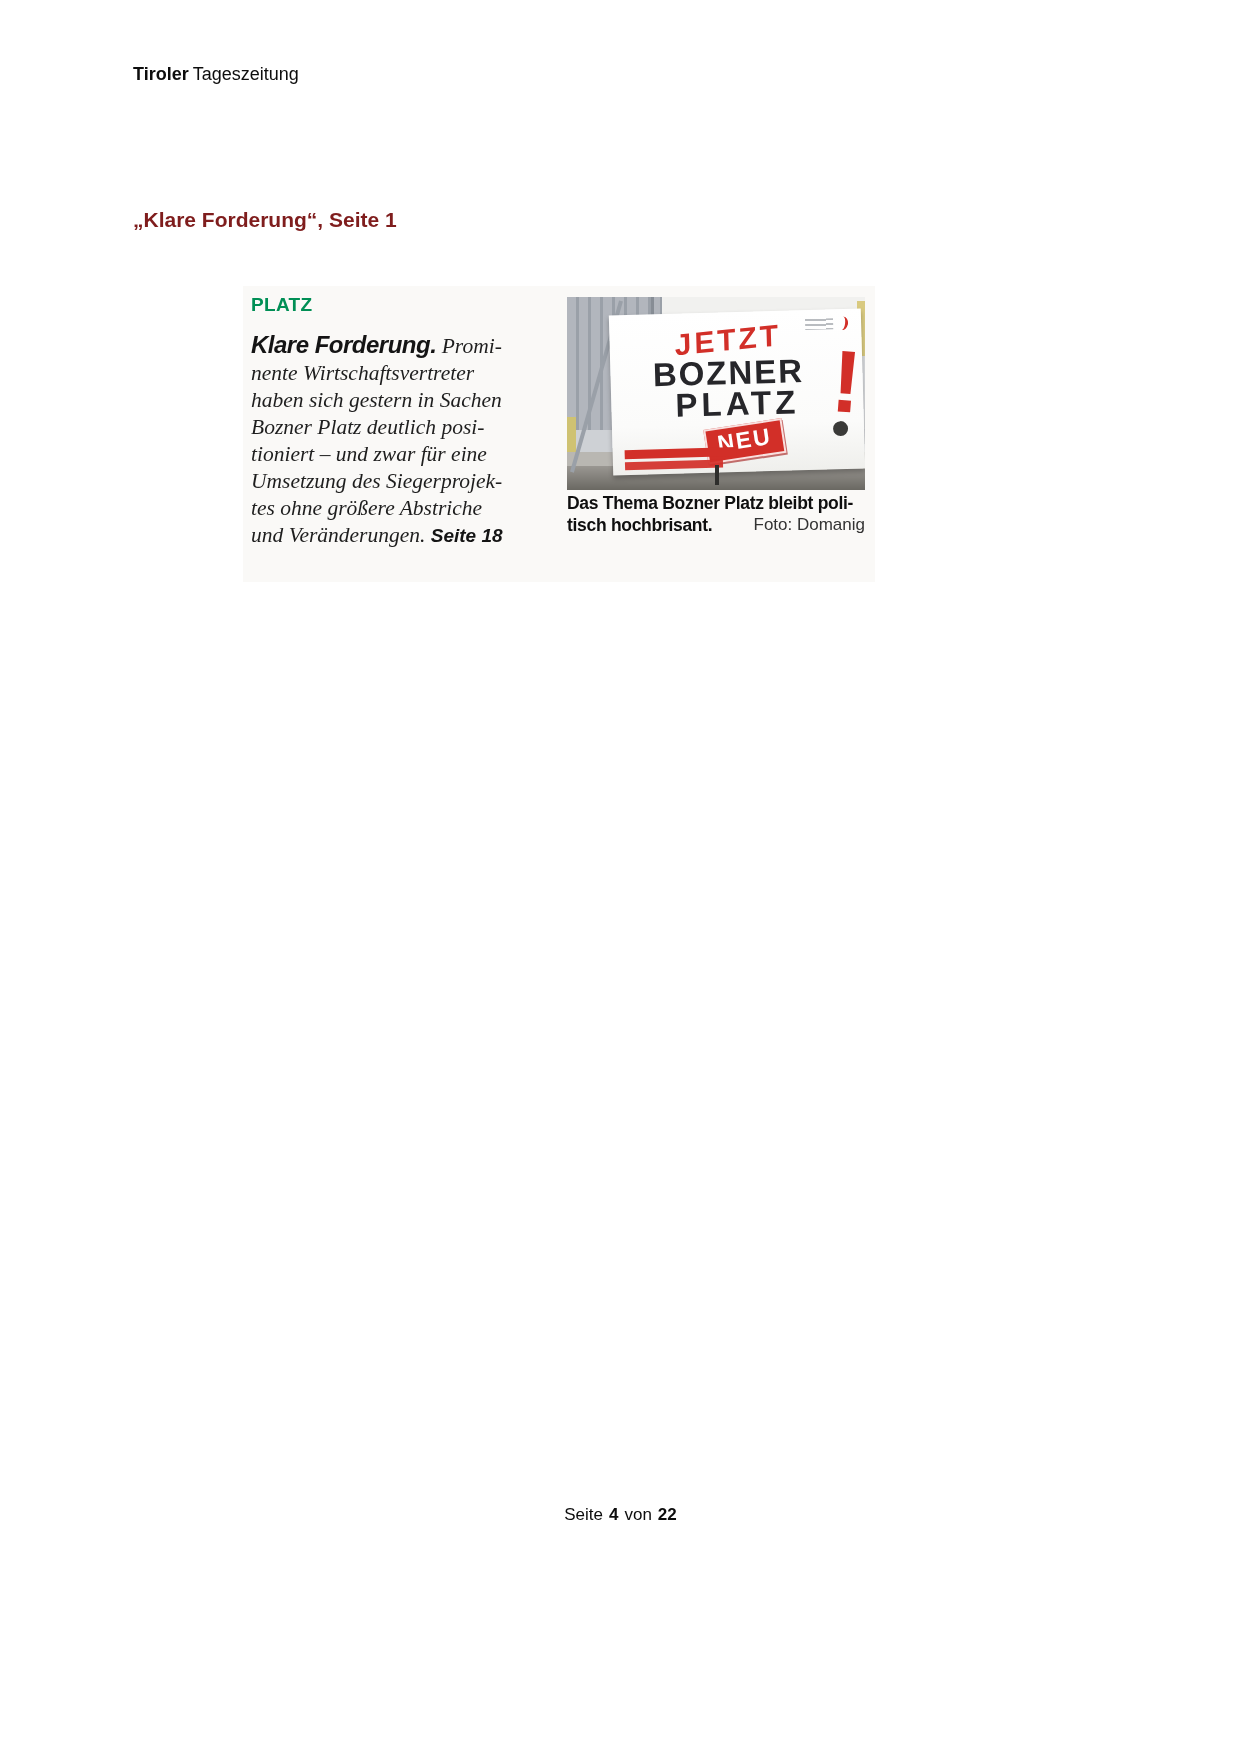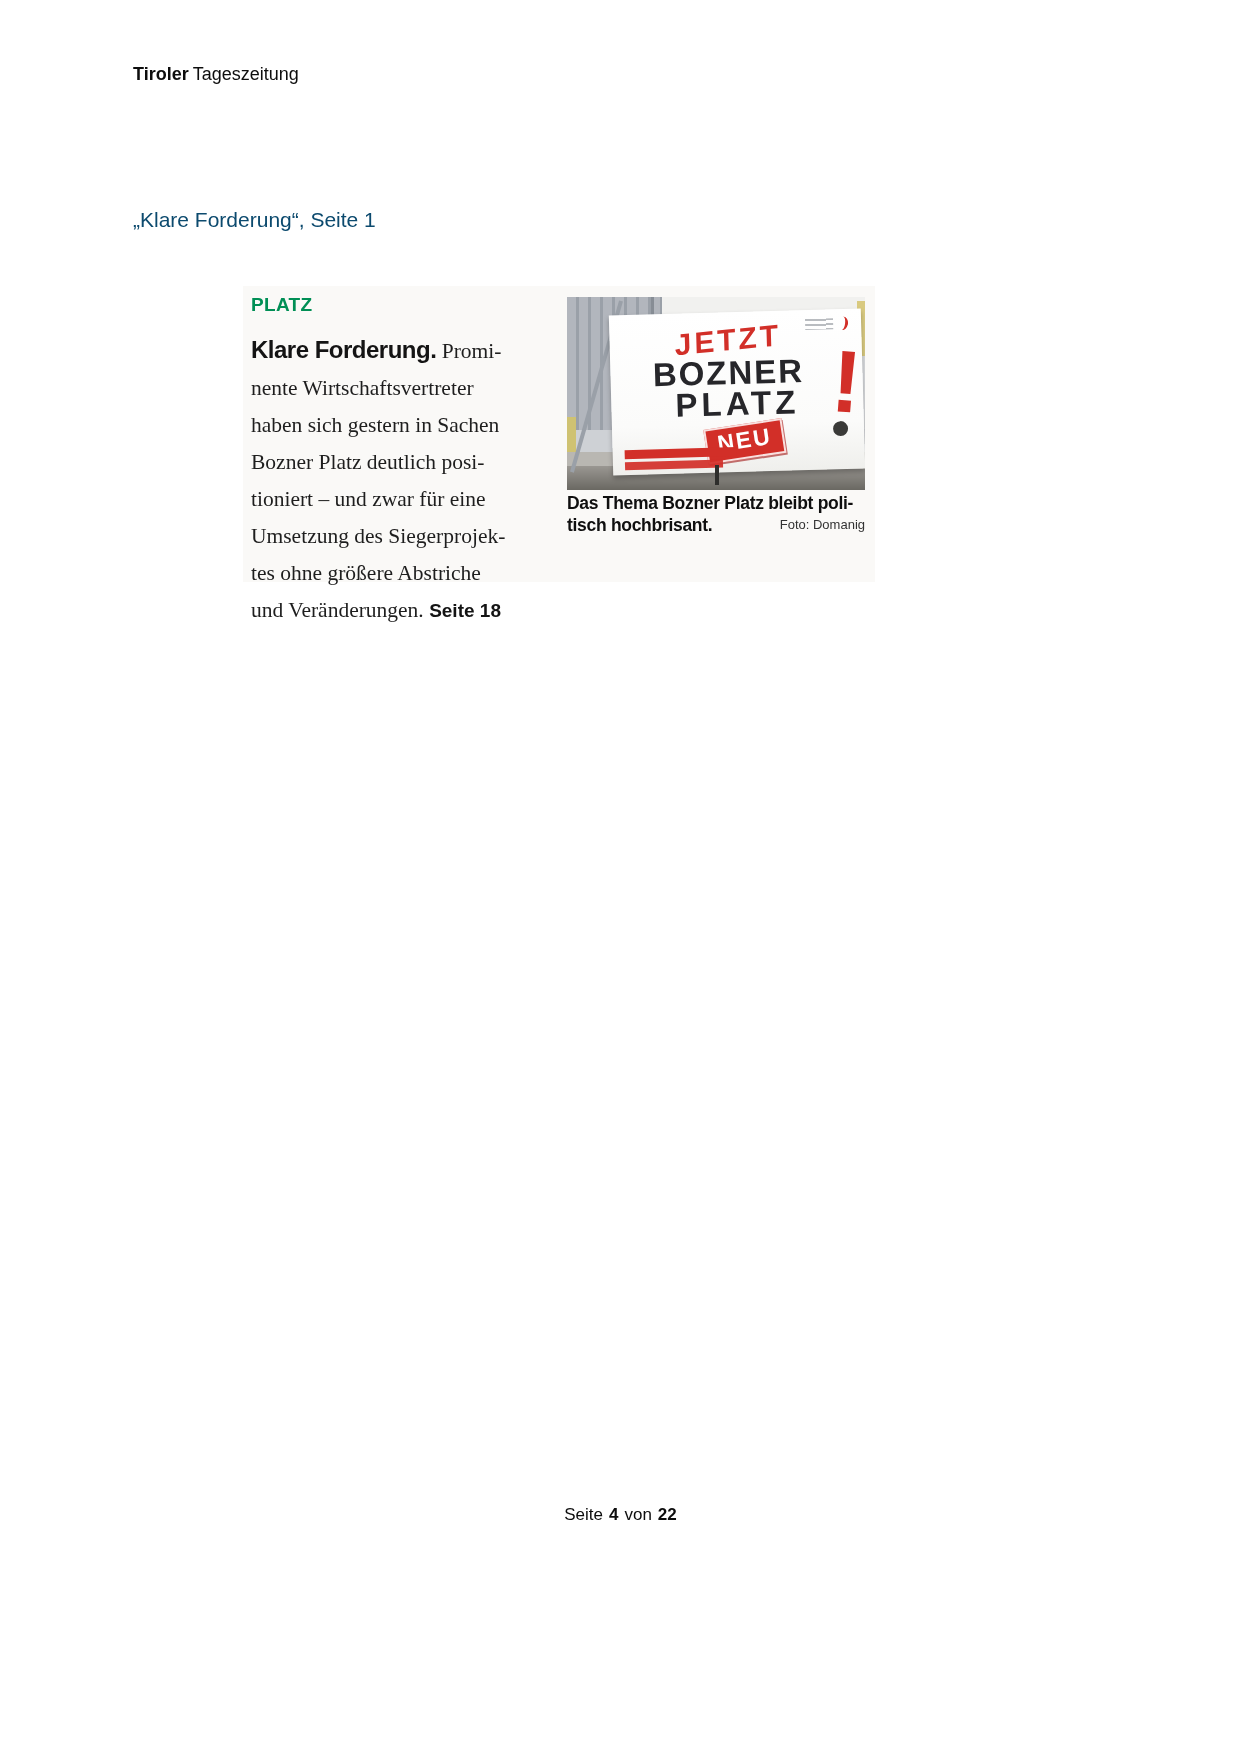--- a/index.html
+++ b/index.html
@@ -7,30 +7,30 @@
     position:relative; width:1241px; height:1528px; background:#ffffff;
     font-family:"Liberation Sans", sans-serif; color:#111; overflow:hidden;
   }
 
   
   .masthead { position:absolute; left:133px; top:64px; font-size:18px; color:#0d0d0d; }
   .masthead .brand { font-weight:bold; }
   .masthead .suffix { margin-left:4px; font-weight:normal; }
 
   
-  .doc-heading { position:absolute; left:133px; top:208px; font-size:21px; font-weight:normal; color:#0c4a6e; }
+  .doc-heading { position:absolute; left:133px; top:208px; font-size:21px; font-weight:bold; color:#7f1d1d; }
 
   
   .clipping { position:absolute; left:243px; top:286px; width:632px; height:296px; background:#faf9f7; }
 
   .article-col { position:absolute; left:8px; top:8px; width:306px; }
   .section-label { color:var(--section-green); font-weight:bold; font-size:19px; letter-spacing:.3px; }
   .article-text {
     margin:15px 0 4px 0; font-family:"Liberation Serif", serif;
-    font-size:21.5px; line-height:37px; color:#1e1e1e;
+    font-size:21.5px; line-height:27px; color:#1e1e1e;font-style:italic;
   }
   .article-text .line { display:block; white-space:nowrap; }
   .lead { font-family:"Liberation Sans", sans-serif; font-weight:bold; font-size:24px; letter-spacing:-0.5px; color:#141414; }
   .page-ref { font-family:"Liberation Sans", sans-serif; font-weight:bold; font-size:19px; color:#141414; }
 
   
   .photo-col { position:absolute; left:324px; top:11px; width:298px; }
   .photo { position:relative; width:298px; height:193px; background:#ced1d5; overflow:hidden; }
 
   .ph-light-wall { position:absolute; left:95px; top:0; right:0; height:33px; background:#f1f1ef; }
@@ -69,21 +69,21 @@
     font-size:23px; font-weight:bold; letter-spacing:2px; padding:1px 10px 3px;
     transform:rotate(-7deg); border:2px solid rgba(255,255,255,.85); box-shadow:1px 2px 0 rgba(160,20,18,.6); }
   .sign-excl { position:absolute; right:2px; top:32px; font-size:88px; font-weight:bold;
     color:var(--sign-red); line-height:82px; transform:rotate(6deg); }
   .excl-dot-cover { position:absolute; right:16px; top:112px; width:15px; height:15px; border-radius:50%; background:#3a3a38; }
   .red-strip  { position:absolute; left:12px; bottom:16px; width:112px; height:9px; background:var(--sign-red); }
   .red-strip2 { position:absolute; left:12px; bottom:5px;  width:98px;  height:8px; background:var(--sign-red); opacity:.92; }
 
   .caption { margin-top:2px; font-weight:bold; font-size:17.5px; letter-spacing:-0.3px; color:#0f0f0f; line-height:22px; }
   .caption-row { display:flex; justify-content:space-between; align-items:center; }
-  .credit { font-weight:normal; font-size:13px; letter-spacing:0; color:#333; }
+  .credit { font-weight:normal; font-size:17px; letter-spacing:0; color:#333; }
 
   
   .doc-footer { position:absolute; left:0; top:1505px; width:100%; text-align:center; font-size:17px; color:#0d0d0d; }
   .doc-footer span { margin:0 3px; }
   .doc-footer .num { font-weight:bold; }
 </style>
 </head>
 <body>
 
 <div class="page">

